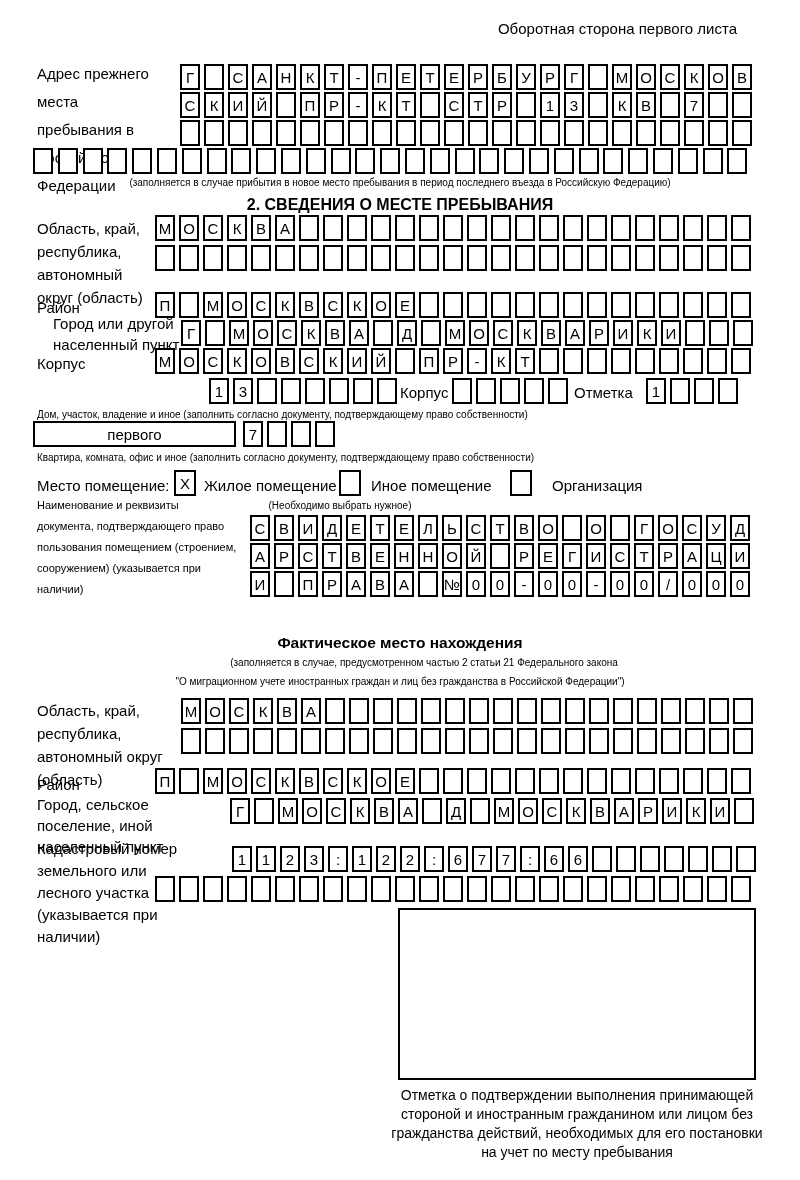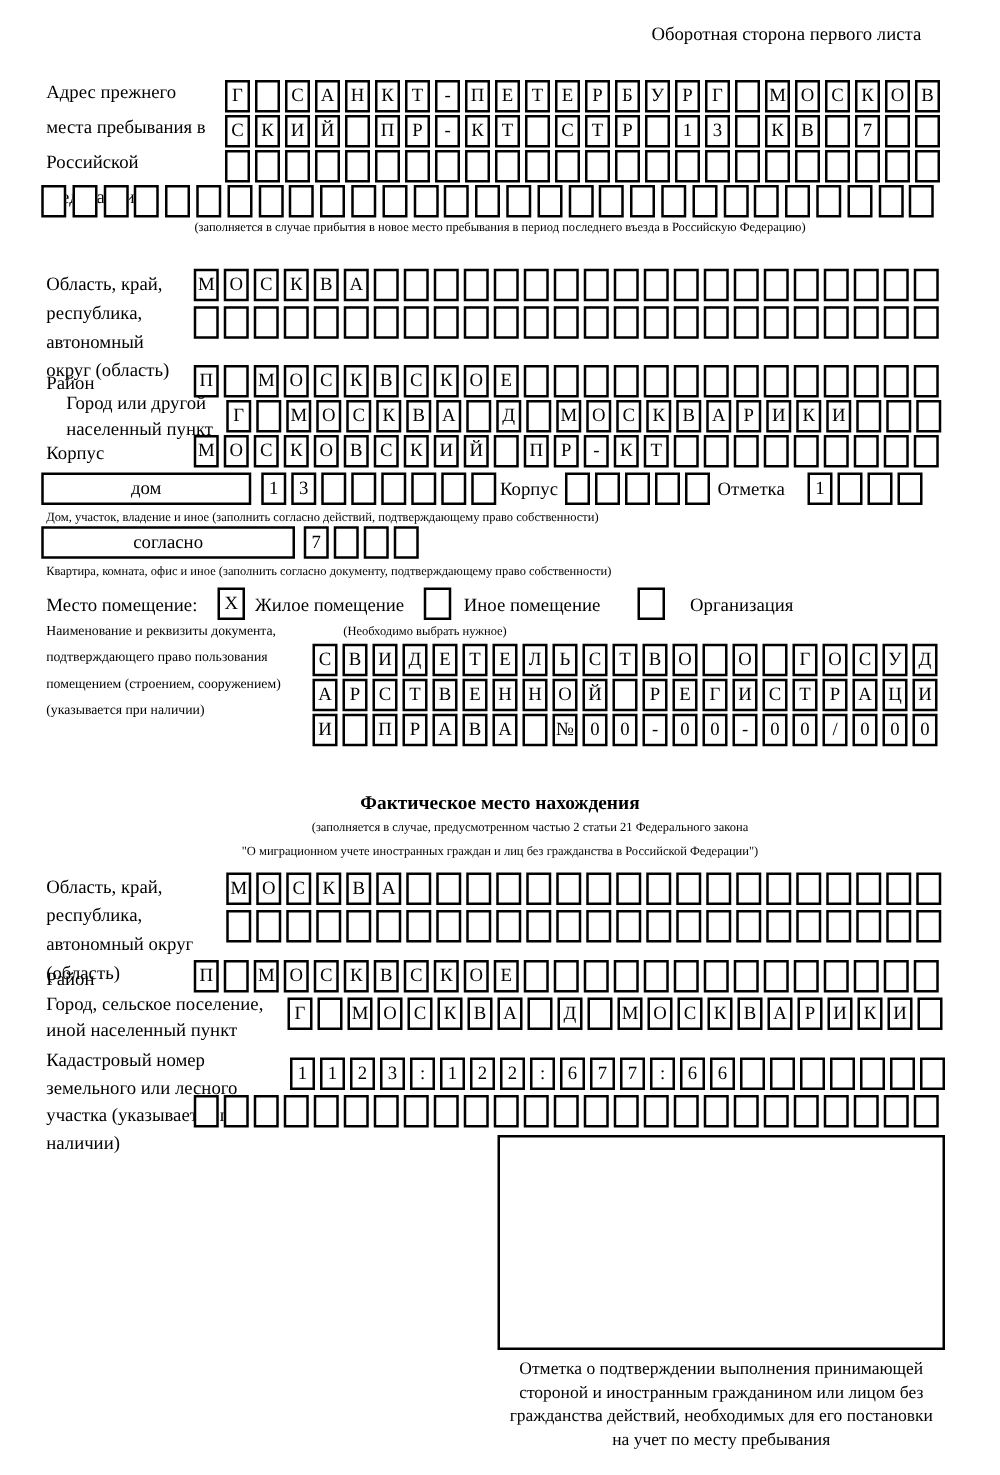--- a/index.html
+++ b/index.html
@@ -1,20 +1,20 @@
 <!DOCTYPE html>
 <html><head>
 <meta charset="utf-8">
 <style>
   * { margin:0; padding:0; box-sizing:border-box; }
   html,body { background:#fff; }
   .page {
     position:relative; width:800px; height:1180px; margin:0 auto;
     background:#fff; color:#000;
-    font-family:Liberation Serif, serif;
+    font-family:Liberation Sans, sans-serif;
     overflow:hidden;
   }
   .abs { position:absolute; }
   .lbl { font-size:15px; line-height:23px; }
   .note { font-size:10px; }
   .title { font-weight:bold; font-size:16px; text-align:center; width:800px; left:0; }
   .center { text-align:center; }
   .grid { position:absolute; display:flex; gap:4px; }
   .g48 { gap:4.8px; }
   .cell {
@@ -146,20 +146,21 @@
       <span class="cell"></span>
       <span class="cell"></span>
       <span class="cell"></span>
       <span class="cell"></span>
       <span class="cell"></span>
       <span class="cell"></span>
       <span class="cell"></span>
     </div>
   <div class="abs note center" style="left:0; top:177px; width:800px;">(заполняется в случае прибытия в новое место пребывания в период последнего въезда в Российскую Федерацию)</div>
 
+  <div class="abs title" style="top:196px;">2. СВЕДЕНИЯ О МЕСТЕ ПРЕБЫВАНИЯ</div>
 
   <div class="abs lbl" style="left:37px; top:217px; width:115px;">Область, край, республика, автономный округ (область)</div>
   <div class="grid" style="left:155px; top:215px;">
       <span class="cell">М</span>
       <span class="cell">О</span>
       <span class="cell">С</span>
       <span class="cell">К</span>
       <span class="cell">В</span>
       <span class="cell">А</span>
       <span class="cell"></span>
@@ -289,21 +290,20 @@
       <span class="cell"></span>
       <span class="cell"></span>
       <span class="cell"></span>
       <span class="cell"></span>
       <span class="cell"></span>
       <span class="cell"></span>
       <span class="cell"></span>
       <span class="cell"></span>
     </div>
 
-  <div class="fieldbox" style="left:33px; top:378px; width:168px;">дом</div>
   <div class="grid" style="left:209px; top:378px;">
       <span class="cell">1</span>
       <span class="cell">3</span>
       <span class="cell"></span>
       <span class="cell"></span>
       <span class="cell"></span>
       <span class="cell"></span>
       <span class="cell"></span>
       <span class="cell"></span>
     </div>
@@ -315,23 +315,23 @@
       <span class="cell"></span>
       <span class="cell"></span>
     </div>
   <div class="abs lbl" style="left:574px; top:381px;">Отметка</div>
   <div class="grid" style="left:646px; top:378px;">
       <span class="cell">1</span>
       <span class="cell"></span>
       <span class="cell"></span>
       <span class="cell"></span>
     </div>
-  <div class="abs note" style="left:37px; top:409px;">Дом, участок, владение и иное (заполнить согласно действий, подтверждающему право собственности)</div>
-
-  <div class="fieldbox" style="left:33px; top:421px; width:203px;">согласно</div>
+  <div class="abs note" style="left:37px; top:409px;">Дом, участок, владение и иное (заполнить согласно документу, подтверждающему право собственности)</div>
+
+  <div class="fieldbox" style="left:33px; top:421px; width:203px;">первого</div>
   <div class="grid" style="left:243px; top:421px;">
       <span class="cell">7</span>
       <span class="cell"></span>
       <span class="cell"></span>
       <span class="cell"></span>
     </div>
   <div class="abs note" style="left:37px; top:452px;">Квартира, комната, офис и иное (заполнить согласно документу, подтверждающему право собственности)</div>
 
   <div class="abs lbl" style="left:37px; top:474px;">Место помещение:</div>
   <div class="chk" style="left:174px; top:470px;">X</div>

